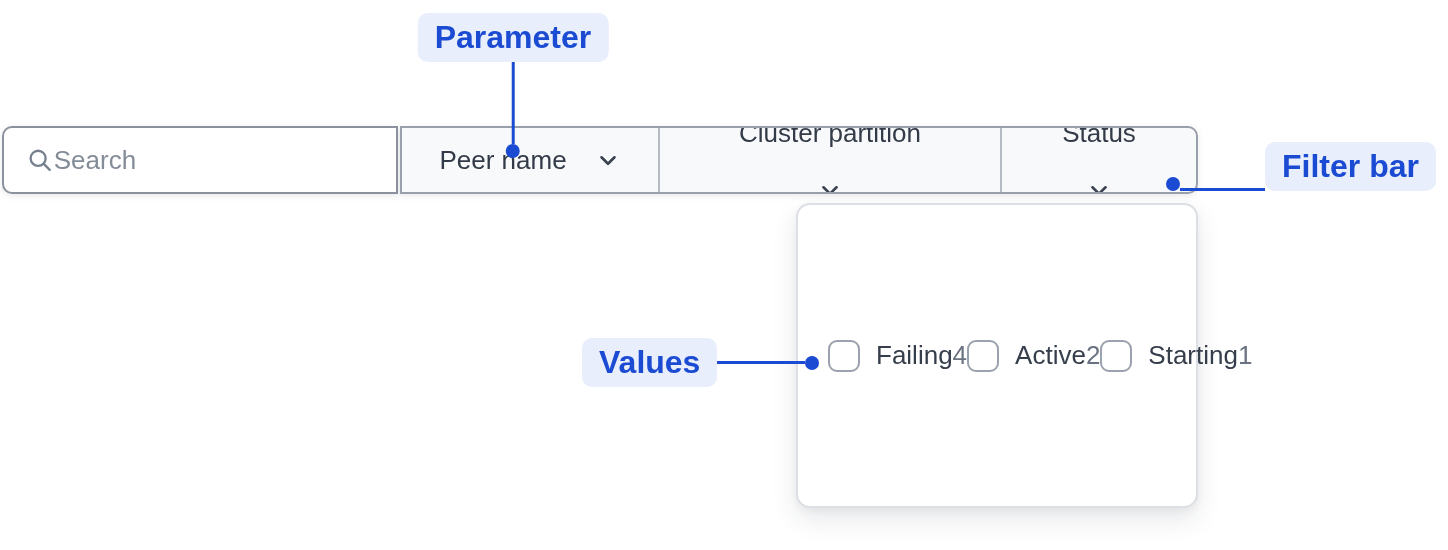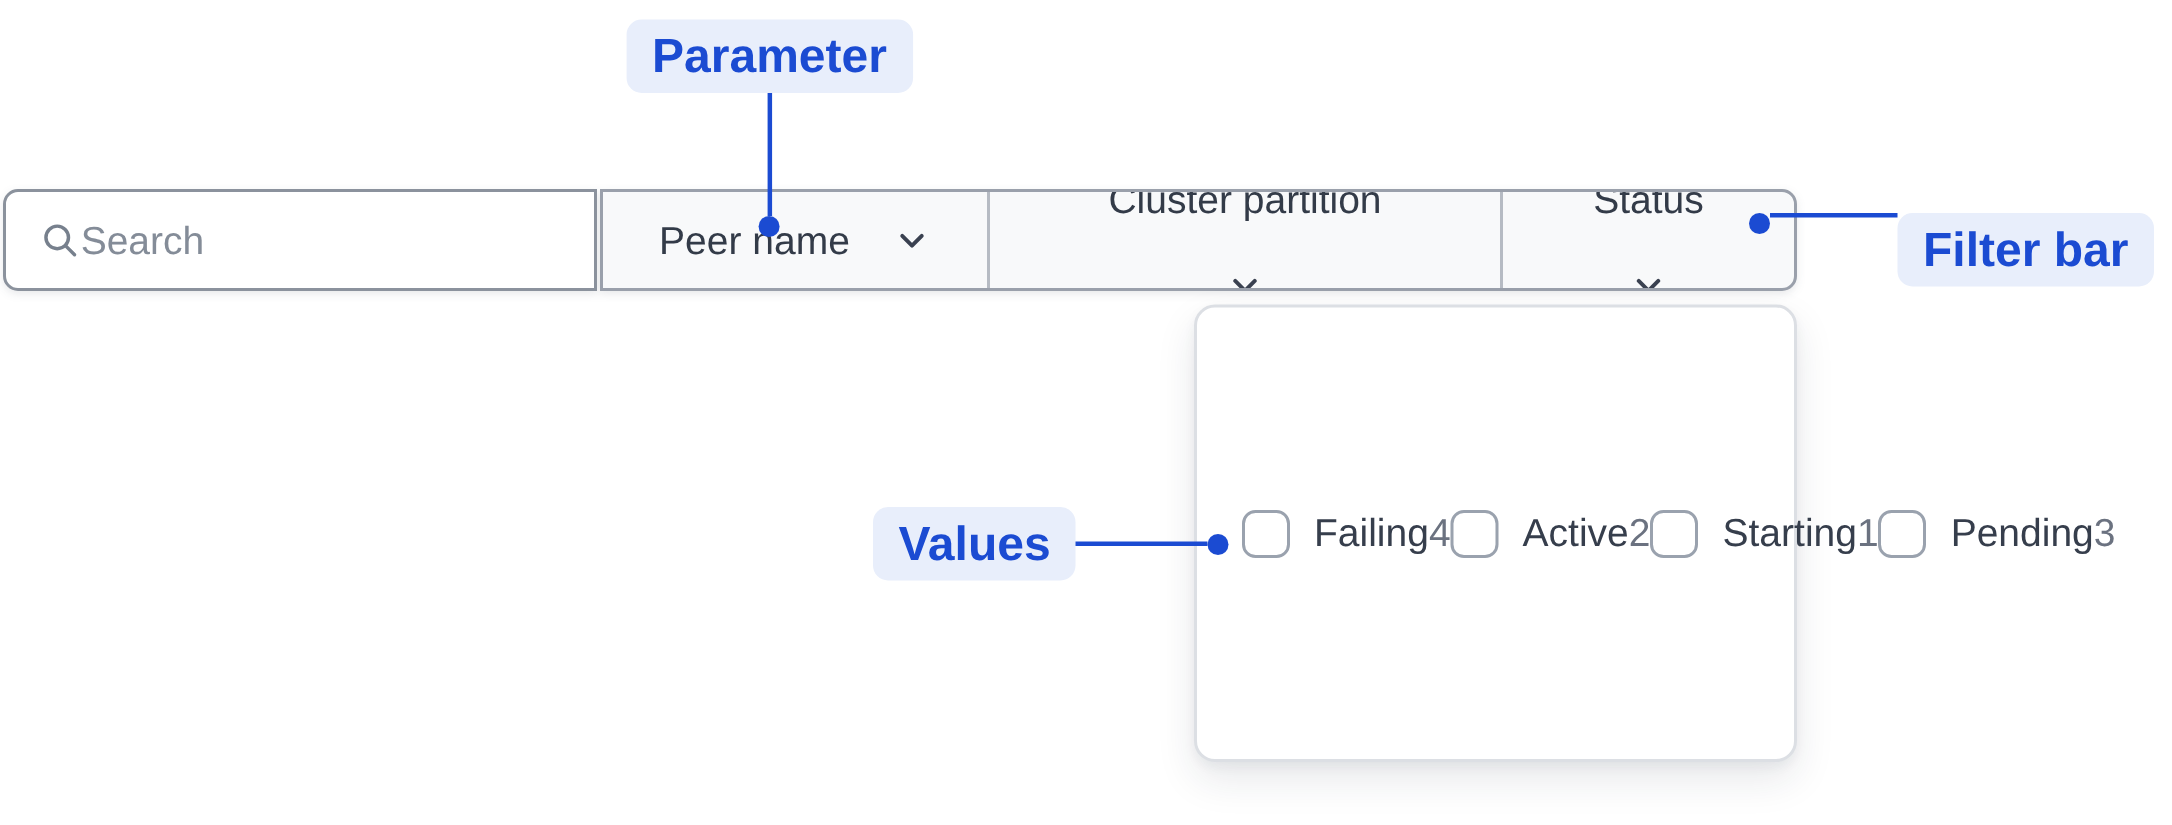--- a/index.html
+++ b/index.html
@@ -43,21 +43,21 @@
     display: flex;
     flex-direction: column;
     align-items: center;
     z-index: 20;
   }
   .anno-parameter .conn-line-v { height: 82px; }
   .anno-filterbar {
     position: absolute;
     left: 1166px; top: 142px;
     display: flex;
-    align-items: flex-start;
+    align-items: flex-end;
     z-index: 20;
   }
   .anno-filterbar .conn-line-h { width: 85px; }
   .anno-values {
     position: absolute;
     left: 582px; top: 338px;
     display: flex;
     align-items: center;
     z-index: 20;
     text-align: right;
@@ -238,21 +238,16 @@
       <span class="menu-label">Active</span>
       <span class="menu-count">2</span>
     </div>
 
     <div class="menu-item">
       <span class="checkbox"></span>
       <span class="menu-label">Starting</span>
       <span class="menu-count">1</span>
     </div>
 
-    <div class="menu-item">
-      <span class="checkbox"></span>
-      <span class="menu-label">Pending</span>
-      <span class="menu-count">3</span>
-    </div>
 
   </div>
 
 </div>
 
 </body></html>

